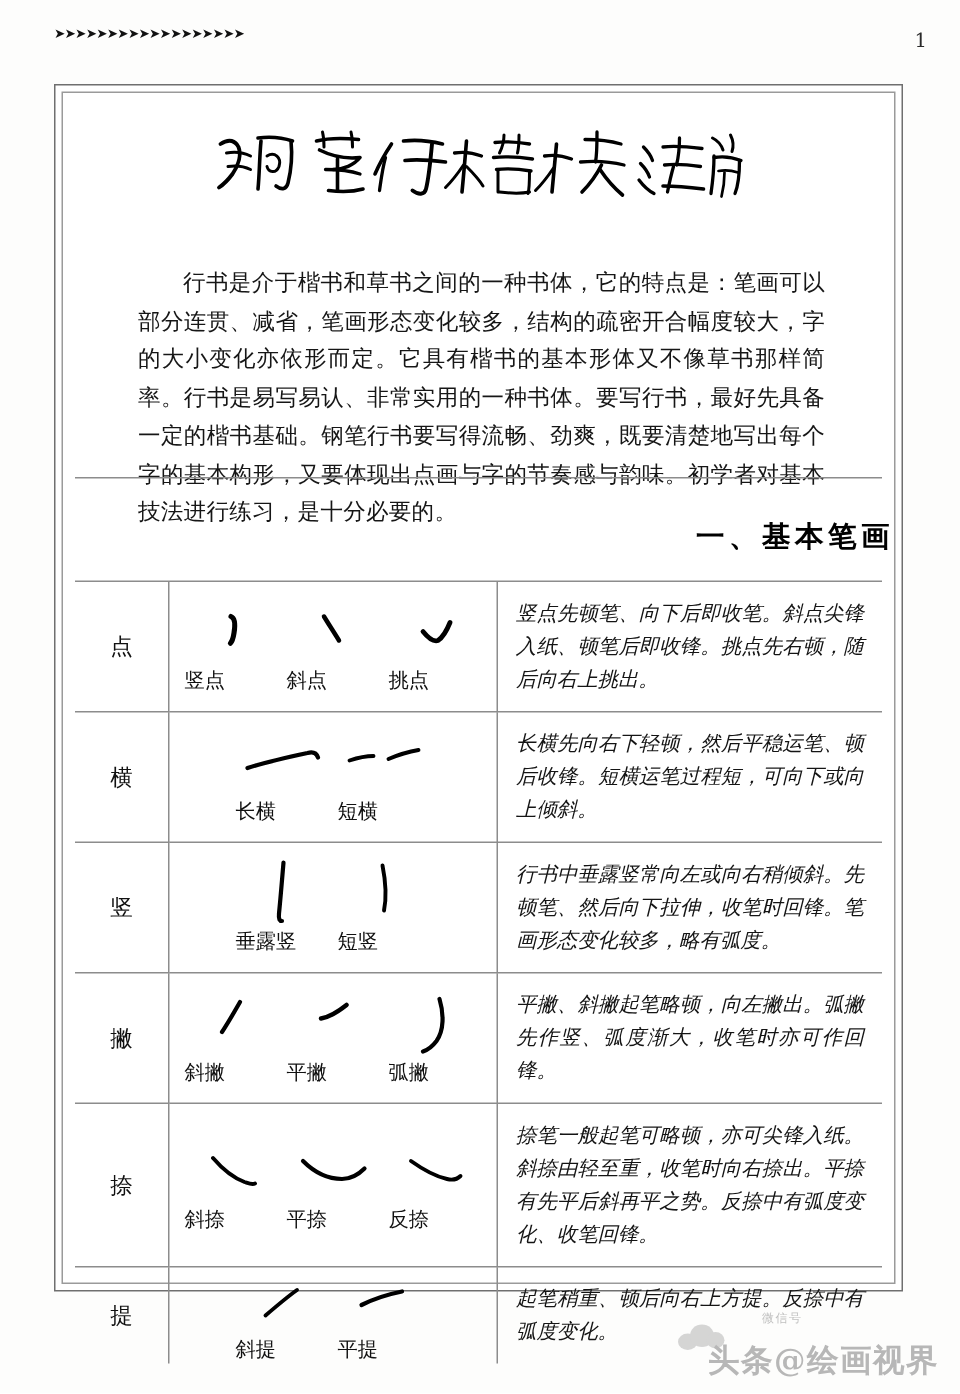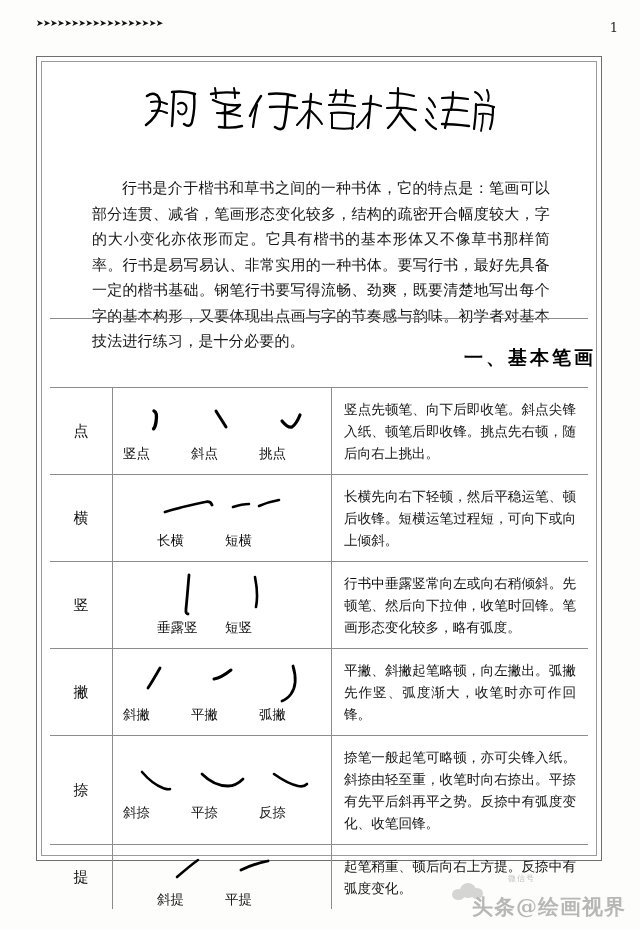--- a/index.html
+++ b/index.html
@@ -101,21 +101,21 @@
   .stroke-table td{
     border-bottom:1px solid #8c8c8c;
     border-right:1px solid #8c8c8c;
     vertical-align:middle;
     padding:0;
   }
   .stroke-table tr:last-child td{border-bottom:none;}
   .stroke-table td:last-child{border-right:none;}
   .col-name{width:62px;text-align:center;}
   .col-demo{width:218px;}
-  .col-desc{width:auto;}
+  .col-desc{width:auto;font-style:italic;}
   .name-cell{
     font-family:"DejaVu Serif","Liberation Serif",serif;
     font-size:15px;color:#111;
   }
   .demo-cell{
     padding:8px 6px 6px 6px;
   }
   .demo-glyphs{
     display:flex;justify-content:center;align-items:flex-end;
     gap:6px;height:44px;

